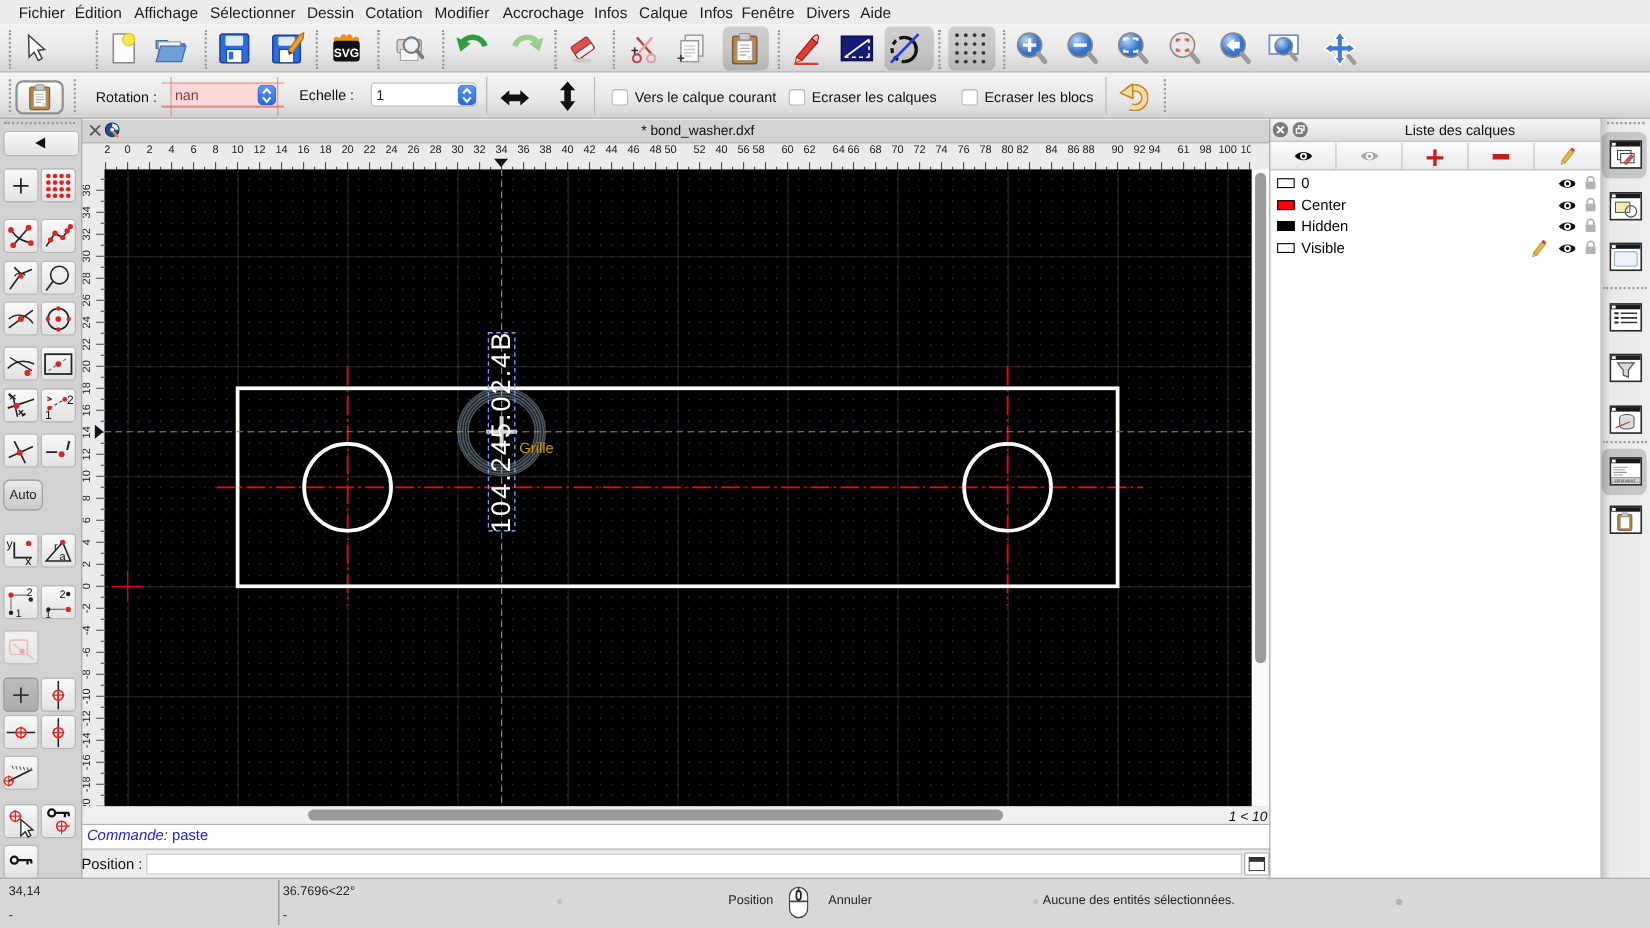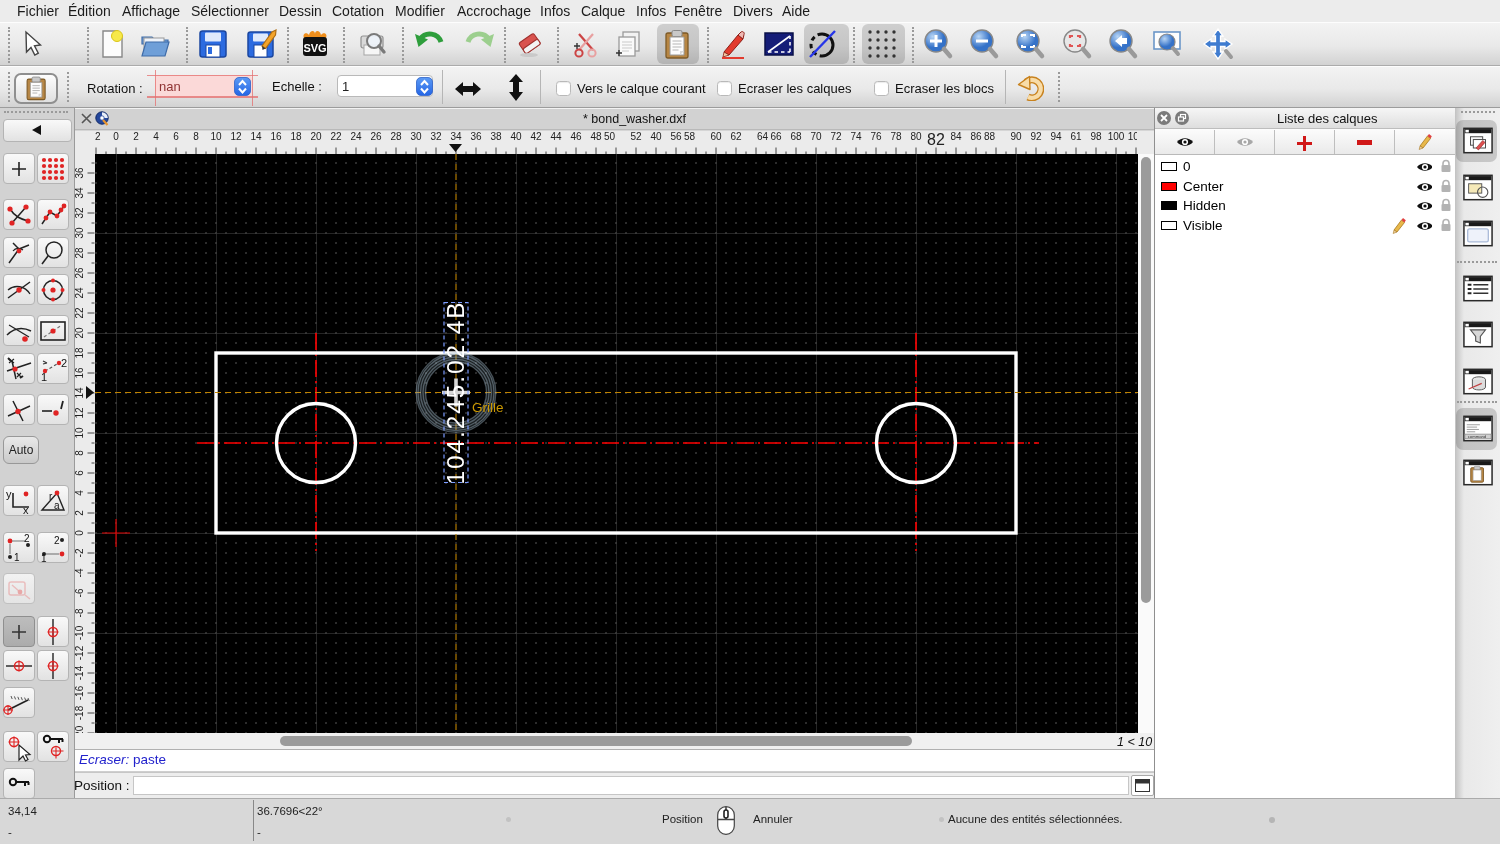--- a/index.html
+++ b/index.html
@@ -673,27 +673,27 @@
     <div style="position:absolute;left:629.0px;top:1px;width:24px;text-align:center;font-size:10px;color:#222">62</div>
     <div style="position:absolute;left:649.0px;top:1px;width:24px;text-align:right;font-size:10px;color:#222">64</div>
     <div style="position:absolute;left:669.0px;top:1px;width:24px;text-align:center;font-size:10px;color:#222">66</div>
     <div style="position:absolute;left:689.0px;top:1px;width:24px;text-align:center;font-size:10px;color:#222">68</div>
     <div style="position:absolute;left:709.0px;top:1px;width:24px;text-align:center;font-size:10px;color:#222">70</div>
     <div style="position:absolute;left:729.0px;top:1px;width:24px;text-align:center;font-size:10px;color:#222">72</div>
     <div style="position:absolute;left:749.0px;top:1px;width:24px;text-align:center;font-size:10px;color:#222">74</div>
     <div style="position:absolute;left:769.0px;top:1px;width:24px;text-align:center;font-size:10px;color:#222">76</div>
     <div style="position:absolute;left:789.0px;top:1px;width:24px;text-align:center;font-size:10px;color:#222">78</div>
     <div style="position:absolute;left:809.0px;top:1px;width:24px;text-align:center;font-size:10px;color:#222">80</div>
-    <div style="position:absolute;left:829.0px;top:1px;width:24px;text-align:center;font-size:16px;color:#222">82</div>
+    <div style="position:absolute;left:829.0px;top:1px;width:24px;text-align:left;font-size:10px;color:#222">82</div>
     <div style="position:absolute;left:849.0px;top:1px;width:24px;text-align:center;font-size:10px;color:#222">84</div>
     <div style="position:absolute;left:869.0px;top:1px;width:24px;text-align:center;font-size:10px;color:#222">86</div>
     <div style="position:absolute;left:889.0px;top:1px;width:24px;text-align:left;font-size:10px;color:#222">88</div>
     <div style="position:absolute;left:909.0px;top:1px;width:24px;text-align:center;font-size:10px;color:#222">90</div>
     <div style="position:absolute;left:929.0px;top:1px;width:24px;text-align:center;font-size:10px;color:#222">92</div>
-    <div style="position:absolute;left:949.0px;top:1px;width:24px;text-align:center;font-size:10px;color:#222">94</div>
+    <div style="position:absolute;left:949.0px;top:1px;width:24px;text-align:left;font-size:10px;color:#222">94</div>
     <div style="position:absolute;left:969.0px;top:1px;width:24px;text-align:center;font-size:10px;color:#222">61</div>
     <div style="position:absolute;left:989.0px;top:1px;width:24px;text-align:center;font-size:10px;color:#222">98</div>
     <div style="position:absolute;left:1009.0px;top:1px;width:24px;text-align:center;font-size:10px;color:#222">100</div>
     <div style="position:absolute;left:1029.0px;top:1px;width:24px;text-align:center;font-size:10px;color:#222">102</div>
   </div>
 <svg style="position:absolute;left:449px;top:144px;" width="14" height="9" viewBox="0 0 14 9">
     <path d="M0 0 H13 L6.5 8 Z" fill="#111"></path>
   </svg>
 <div style="position:absolute;left:75px;top:154px;width:20px;height:579px;background:#ebebeb;overflow:hidden"></div>
 <svg style="position:absolute;left:75px;top:154px;" width="20" height="579" viewBox="0 0 20 579">
@@ -813,21 +813,21 @@
       <text x="0" y="8" text-anchor="middle" font-size="24.5" letter-spacing="1.9" fill="#ffffff" font-family="Liberation Sans">104.245.02.4B</text>
     </g>
     <text x="377.0" y="257.5" font-size="13.5" fill="#cc9900" font-family="Liberation Sans">Grille</text>
   </svg>
 <div style="position:absolute;left:1138px;top:154px;width:17px;height:579px;background:#fafafa"></div>
 <div style="position:absolute;left:1141px;top:157px;width:10px;height:446px;background:#9b9b9b;border-radius:5px"></div>
 <div style="position:absolute;left:75px;top:733px;width:1080px;height:16px;background:#f0f0f0"></div>
 <div style="position:absolute;left:280px;top:736px;width:632px;height:10px;background:#9b9b9b;border-radius:5px"></div>
 <div style="position:absolute;left:1117px;top:735px;font-size:12.5px;color:#111;white-space:nowrap;font-style:italic;">1 &lt; 10</div>
 <div style="position:absolute;left:75px;top:749px;width:1080px;height:23px;background:#fff;border-top:1px solid #b0b0b0;border-bottom:1px solid #cfcfcf"></div>
-<div style="position:absolute;left:79px;top:752px;font-size:13.5px;color:#2222cc;white-space:nowrap"><i>Ecraser:</i> paste</div>
+<div style="position:absolute;left:79px;top:752px;font-size:13.5px;color:#2222cc;white-space:nowrap"><i>Commande:</i> paste</div>
 <div style="position:absolute;left:75px;top:772px;width:1080px;height:26px;background:#ededed;border-top:1px solid #c6c6c6"></div>
 <div style="position:absolute;left:74px;top:778px;font-size:13.5px;color:#111;white-space:nowrap;">Position :</div>
 <div style="position:absolute;left:133px;top:776px;width:996px;height:19px;background:#fff;border:1px solid #c6c6c6"></div>
 <div style="position:absolute;left:1131px;top:775px;width:23px;height:21px;background:#fff;border:1px solid #a8a8a8;border-radius:2px"></div>
 <svg style="position:absolute;left:1135px;top:779px;" width="15" height="13" viewBox="0 0 15 13">
     <rect x="0.5" y="0.5" width="14" height="12" fill="#fff" stroke="#333"></rect>
     <rect x="0.5" y="0.5" width="14" height="4" fill="#333"></rect>
   </svg>
 <div style="position:absolute;left:1154px;top:108px;width:1px;height:690px;background:#8f8f8f"></div>
 <div style="position:absolute;left:1155px;top:108px;width:300px;height:21px;background:linear-gradient(#f6f6f6,#dedede);border-bottom:1px solid #bdbdbd"></div>

